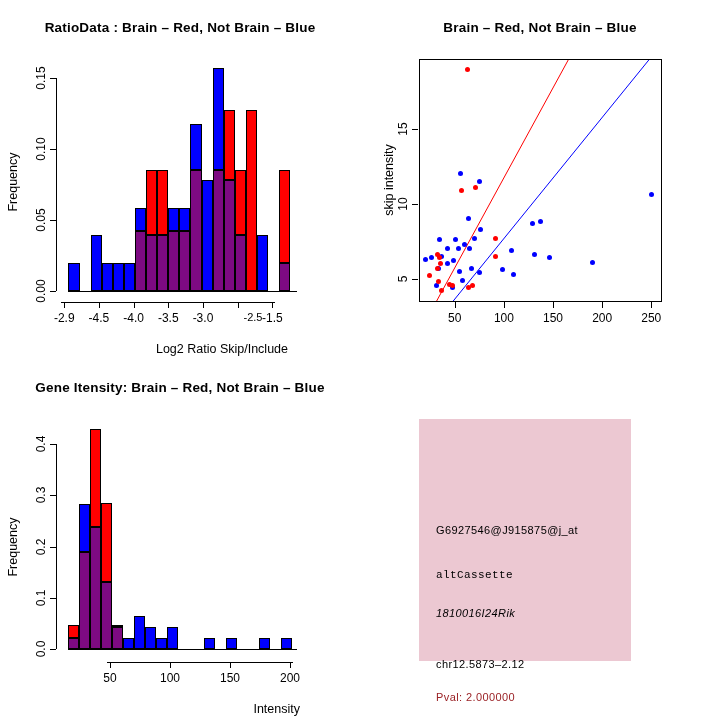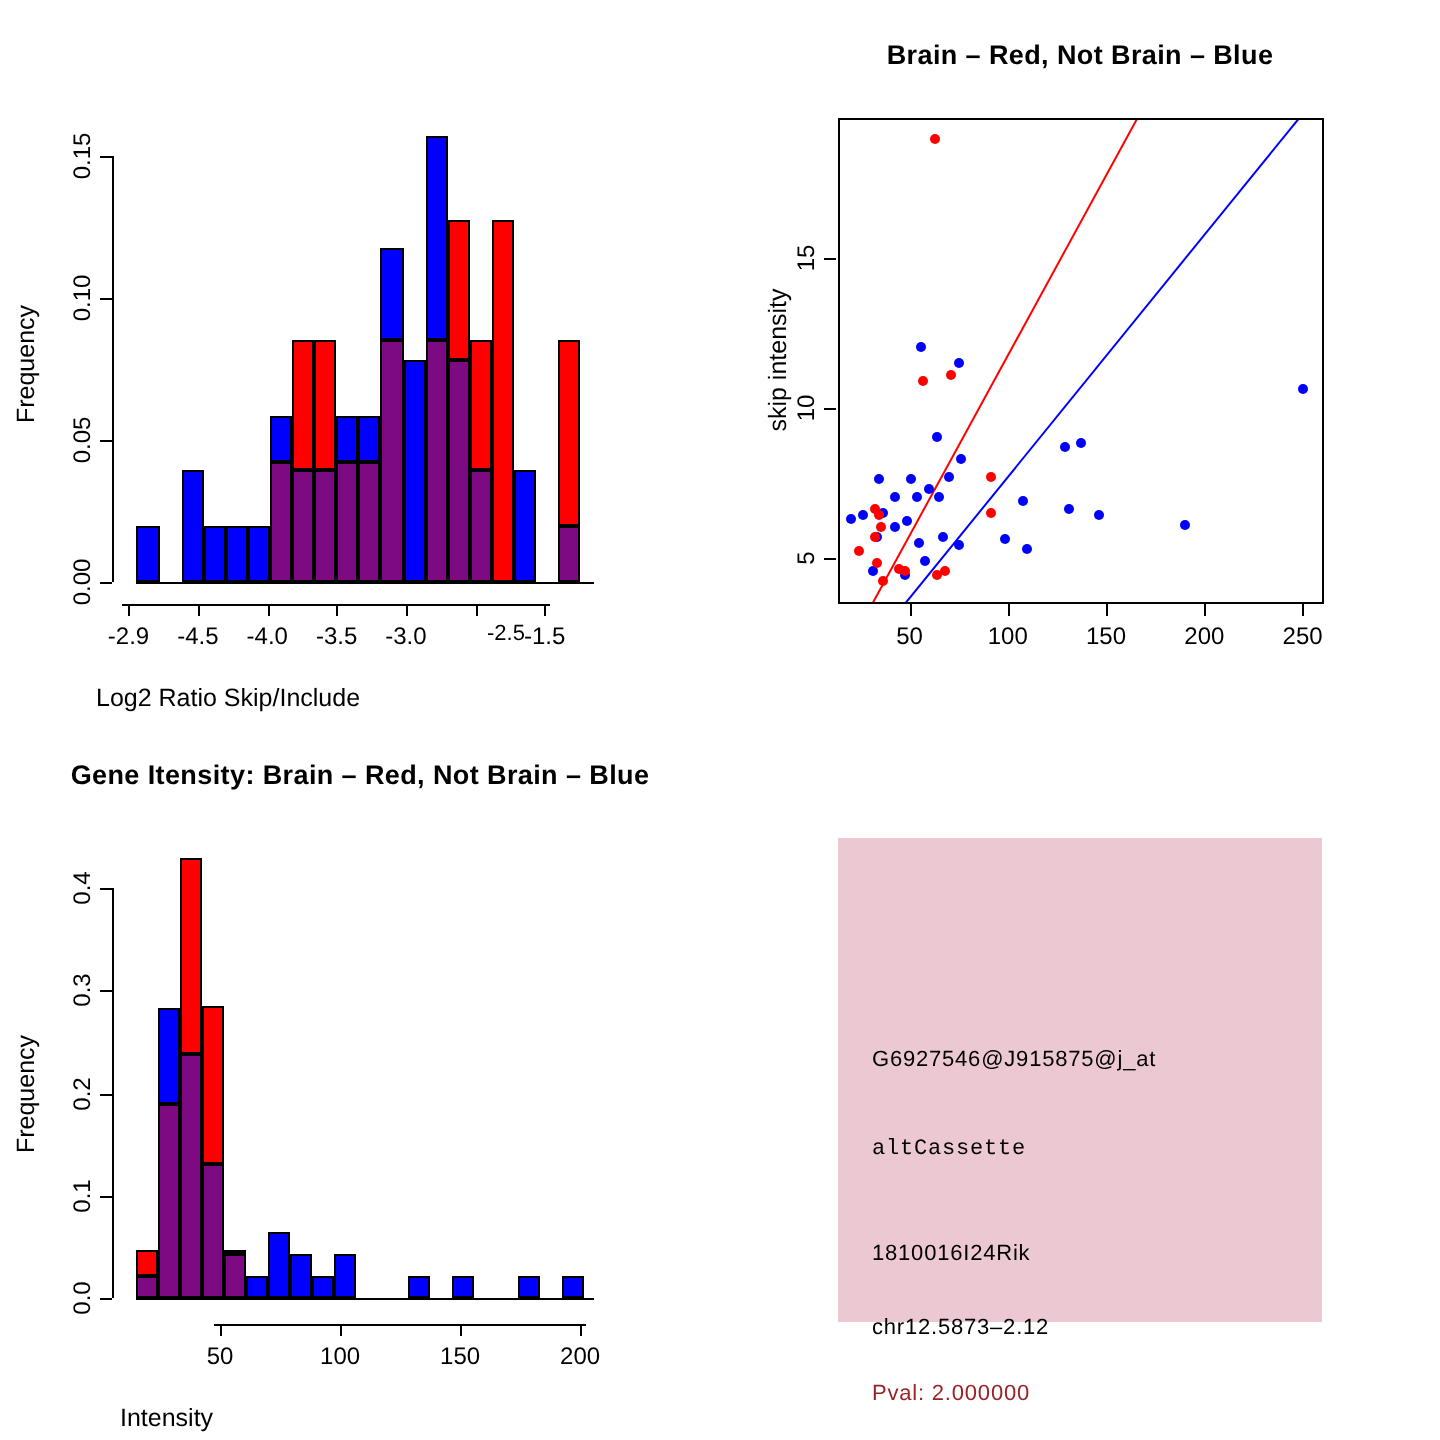--- a/index.html
+++ b/index.html
@@ -3,34 +3,35 @@
 <meta charset="utf-8">
 <style>
   html,body{margin:0;padding:0;background:#fff;}
   .canvas{position:relative;width:720px;height:720px;background:#ffffff;overflow:hidden;
           font-family:"Liberation Sans",sans-serif;color:#000;}
   .panel{position:absolute;width:360px;height:360px;}
   #panel-tl{left:0;top:0;} #panel-tr{left:360px;top:0;}
   #panel-bl{left:0;top:360px;} #panel-br{left:360px;top:360px;}
   .ptitle{position:absolute;top:20px;left:0;width:360px;text-align:center;
           font-weight:bold;font-size:13.5px;letter-spacing:.2px;white-space:nowrap;}
-  .xlab{position:absolute;top:342px;width:240px;text-align:left;font-size:12.5px;}
+  .xlab{position:absolute;top:342px;width:240px;text-align:right;font-size:12.5px;}
   .ylab{position:absolute;transform:translate(-50%,-50%) rotate(-90deg);
         font-size:12.5px;white-space:nowrap;}
   .purpletex{background-image:radial-gradient(circle, rgba(240,160,235,.7) .7px, transparent 1px);
              background-size:5px 5px;}
-  .infobox{position:absolute;left:59px;top:59px;width:242px;height:242px;}
+  .infobox{position:absolute;left:59px;top:59px;width:212px;height:242px;}
   .iline{position:absolute;left:17px;font-size:11px;letter-spacing:.4px;white-space:nowrap;}
 </style>
 </head>
 <body>
 
 <div class="canvas">
 
   <div class="panel" id="panel-tl">
+    <div class="ptitle">RatioData : Brain – Red, Not Brain – Blue</div>
     <div class="xlab" style="left:48px;">Log2 Ratio Skip/Include</div>
     <div class="ylab" style="left:13px;top:182px;">Frequency</div>
   <div style="position: absolute; left: 67.7483px; top: 263.171px; width: 11.7885px; height: 27.8261px; background: rgb(0, 0, 255); border: 1px solid rgb(0, 0, 0); box-sizing: border-box;"></div>
       <div style="position: absolute; left: 90.6319px; top: 235.345px; width: 11.0951px; height: 55.6522px; background: rgb(0, 0, 255); border: 1px solid rgb(0, 0, 0); box-sizing: border-box;"></div>
       <div style="position: absolute; left: 101.727px; top: 263.171px; width: 11.0951px; height: 27.8261px; background: rgb(0, 0, 255); border: 1px solid rgb(0, 0, 0); box-sizing: border-box;"></div>
       <div style="position: absolute; left: 112.822px; top: 263.171px; width: 11.0951px; height: 27.8261px; background: rgb(0, 0, 255); border: 1px solid rgb(0, 0, 0); box-sizing: border-box;"></div>
       <div style="position: absolute; left: 123.917px; top: 263.171px; width: 11.0951px; height: 27.8261px; background: rgb(0, 0, 255); border: 1px solid rgb(0, 0, 0); box-sizing: border-box;"></div>
       <div class="purpletex" style="position: absolute; left: 135.012px; top: 230.518px; width: 11.0951px; height: 60.4791px; background: rgb(125, 10, 130); border: 1px solid rgb(0, 0, 0); box-sizing: border-box;"></div>
       <div style="position: absolute; left: 135.012px; top: 207.519px; width: 11.0951px; height: 22.9991px; background: rgb(0, 0, 255); border: 1px solid rgb(0, 0, 0); box-sizing: border-box;"></div>
       <div class="purpletex" style="position: absolute; left: 146.107px; top: 235.345px; width: 11.0951px; height: 55.6522px; background: rgb(125, 10, 130); border: 1px solid rgb(0, 0, 0); box-sizing: border-box;"></div>
@@ -198,19 +199,19 @@
       <div style="position: absolute; left: 50px; top: 135.365px; width: 6px; height: 1px; background: rgb(0, 0, 0);"></div>
       <div style="position: absolute; left: 41px; top: 135.365px; transform: translate(-50%, -50%) rotate(-90deg); font-size: 12px; white-space: nowrap;">0.3</div>
       <div style="position: absolute; left: 50px; top: 84.0607px; width: 6px; height: 1px; background: rgb(0, 0, 0);"></div>
       <div style="position: absolute; left: 41px; top: 84.0607px; transform: translate(-50%, -50%) rotate(-90deg); font-size: 12px; white-space: nowrap;">0.4</div>
     </div>
 
   <div class="panel" id="panel-br">
     <div class="infobox" id="infobox" style="background: rgb(236, 200, 210);">
       <div class="iline" id="iline0" style="top: 105px; color: rgb(0, 0, 0);">G6927546@J915875@j_at</div>
       <div class="iline" id="iline1" style="top: 150px; color: rgb(0, 0, 0); font-family: Liberation Mono, monospace;">altCassette</div>
-      <div class="iline" id="iline2" style="top: 202px; color: rgb(0, 0, 0);">1810016I24Rik</div>
+      <div class="iline" id="iline2" style="top: 188px; color: rgb(0, 0, 0); font-style: italic;">1810016I24Rik</div>
       <div class="iline" id="iline3" style="top: 239px; color: rgb(0, 0, 0);">chr12.5873–2.12</div>
       <div class="iline" id="iline4" style="top: 272px; color: rgb(155, 34, 38);">Pval: 2.000000</div>
     </div>
   </div>
 
 </div>
 
 </body></html>

